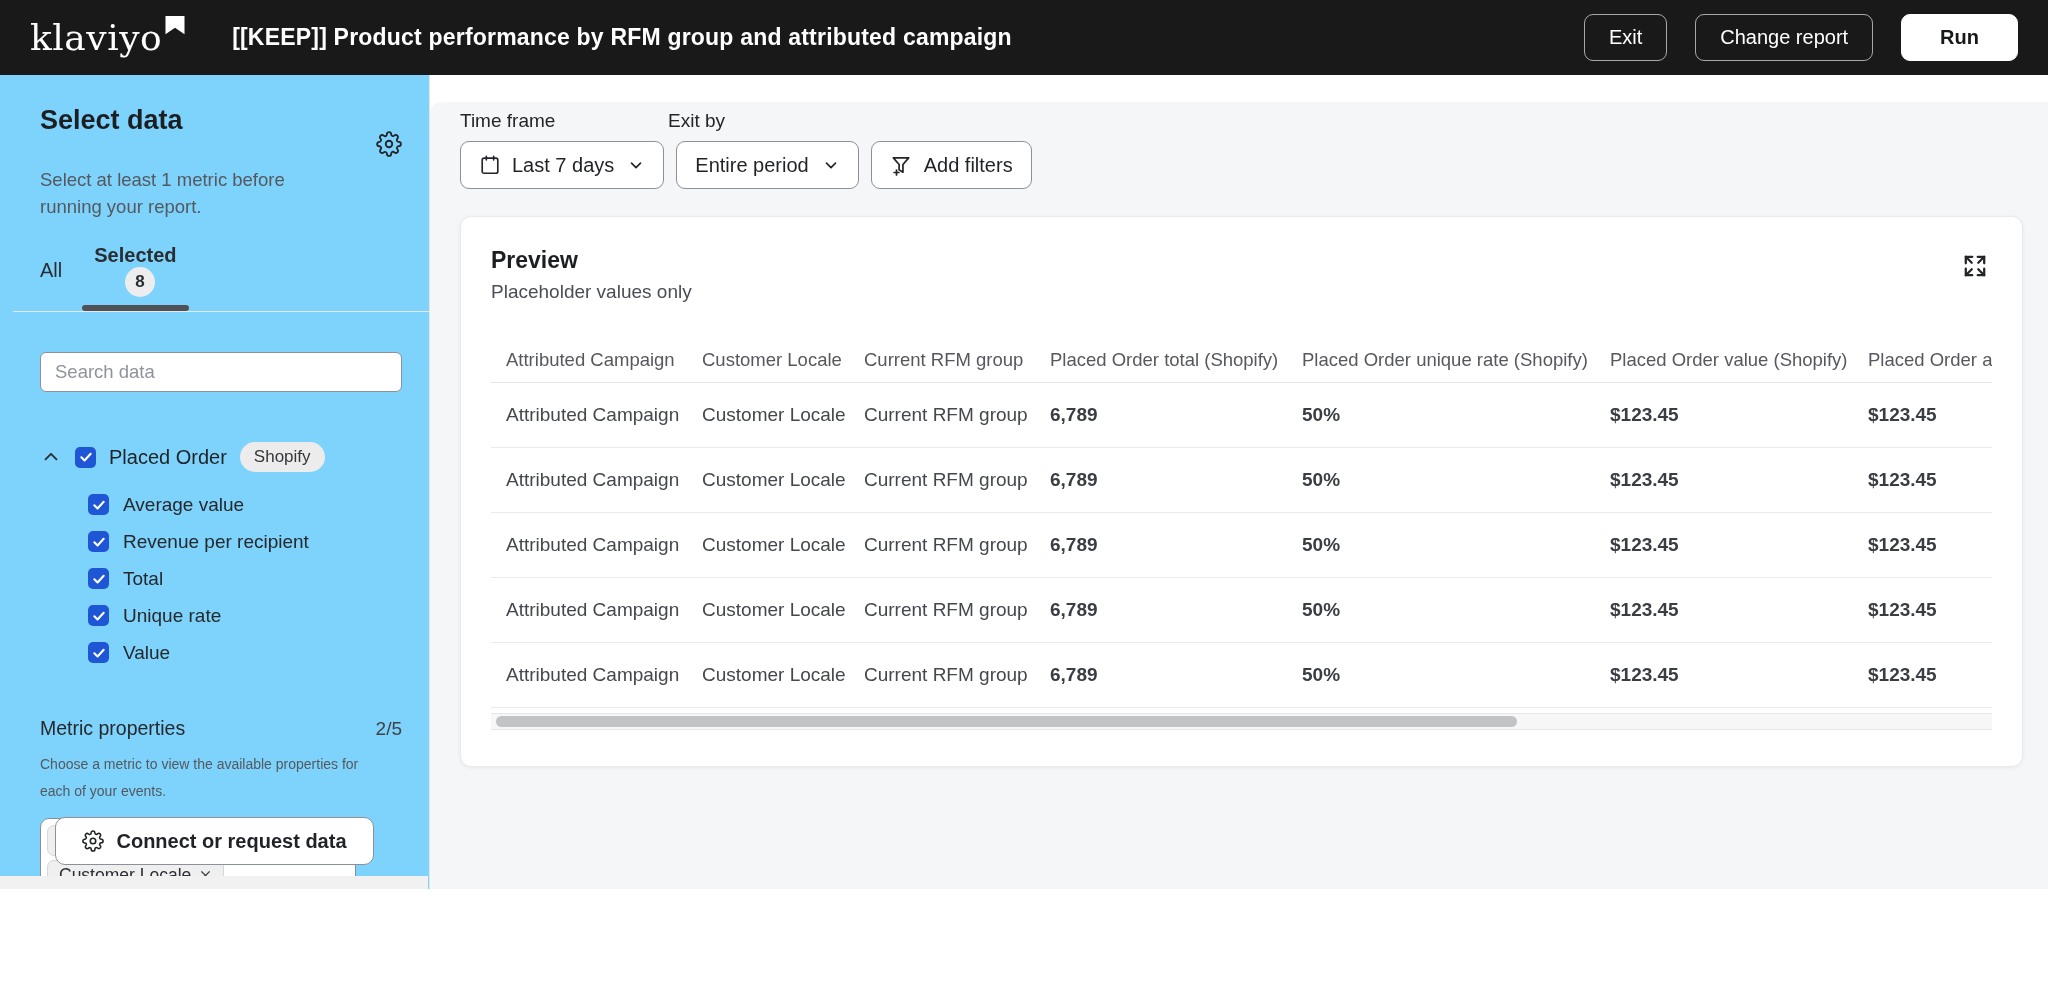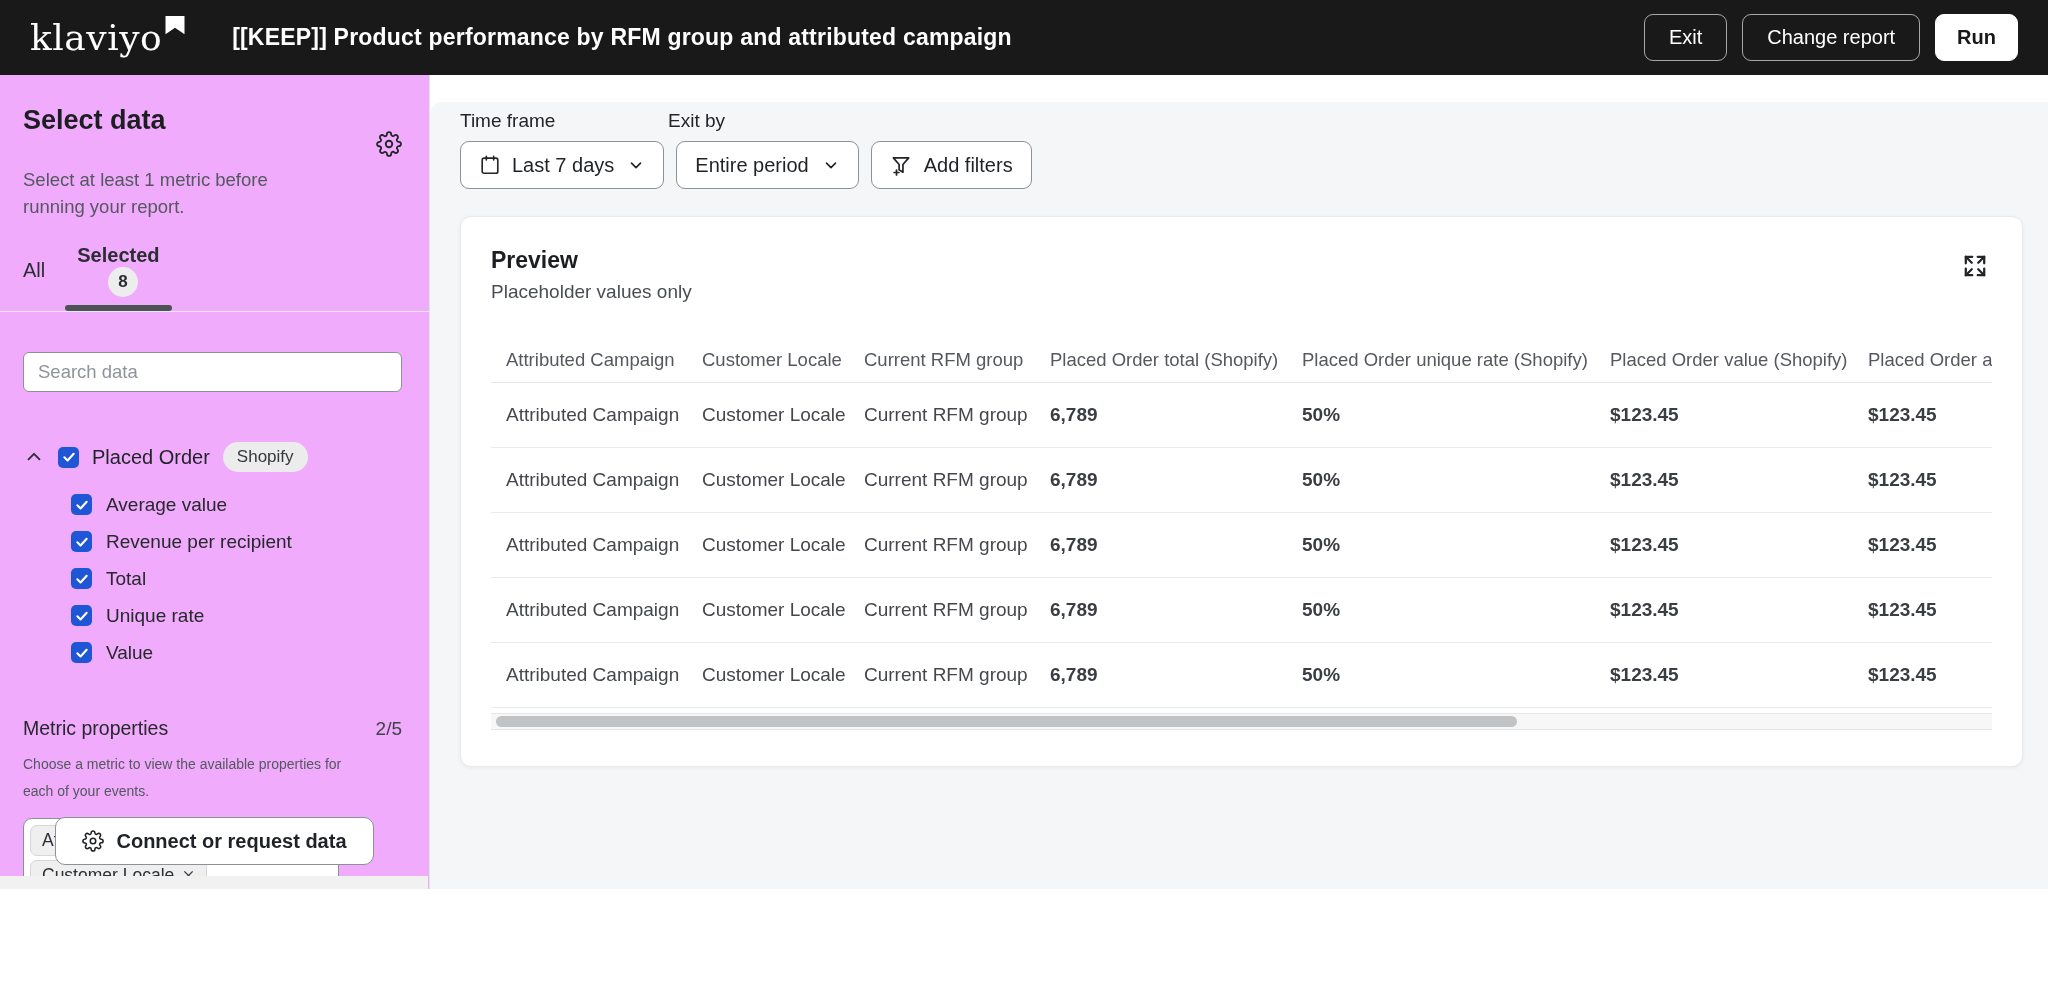--- a/index.html
+++ b/index.html
@@ -7,30 +7,30 @@
   body { font-family:"Liberation Sans","DejaVu Sans",sans-serif; }
   .app { position:relative; width:2048px; height:889px; overflow:hidden; background:#fff; }
 
   
   .topbar { position:absolute; top:0; left:0; right:0; height:75px; background:#191919;
             display:flex; align-items:center; padding:0 30px; }
   .logo { display:flex; align-items:flex-start; color:#fff; }
   .logo-word { font-family:"DejaVu Serif","Liberation Serif",serif; font-size:36px; line-height:40px; letter-spacing:0.5px; }
   .logo-flag { width:22px; height:19px; margin:-2px 0 0 2px; }
   .topbar-title { color:#fff; font-size:23px; font-weight:700; margin-left:46px; letter-spacing:0.2px; }
-  .topbar-actions { margin-left:auto; display:flex; gap:15px; }
+  .topbar-actions { margin-left:auto; display:flex; gap:28px; }
   .btn-dark { height:47px; padding:0 24px; border-radius:9px; background:transparent;
               border:1px solid rgba(255,255,255,0.62); color:#fff; font-size:20px; font-weight:500;
               font-family:inherit; cursor:pointer; }
-  .btn-light { height:47px; padding:0 21px; border-radius:9px; background:#fff; border:1px solid #fff;
+  .btn-light { height:47px; padding:0 38px; border-radius:9px; background:#fff; border:1px solid #fff;
                color:#16181a; font-size:20px; font-weight:600; font-family:inherit; cursor:pointer; }
 
   
-  .sidebar { position:absolute; top:75px; left:0; bottom:0; width:430px; background:#f0abfc;
-             border-right:1px solid #e4e5e7; padding:30px 27px 0 23px; }
+  .sidebar { position:absolute; top:75px; left:0; bottom:0; width:430px; background:#7dd3fc;
+             border-right:1px solid #e4e5e7; padding:30px 27px 0 40px; }
   .sb-head { display:flex; align-items:flex-start; }
   .sb-title { font-size:27px; font-weight:700; color:#1c1e21; }
   .sb-gear { margin-left:auto; margin-top:26px; color:#232528; cursor:pointer; }
   .sb-sub { margin-top:9px; font-size:18.5px; line-height:27px; color:#55585e; max-width:300px; }
 
   .tabs { position:relative; display:flex; align-items:center; gap:20px; margin:24px -27px 0;
           padding:0 27px 14px; border-bottom:1px solid #e7e8ea; }
   .tab { position:relative; font-size:20px; color:#2a2d31; cursor:pointer; display:flex; align-items:center; }
   .tab.active { padding:0 12px; font-weight:700;flex-direction:column; }
   .tab.active::after { content:""; position:absolute; left:0; right:0; bottom:-14px; height:6px;

